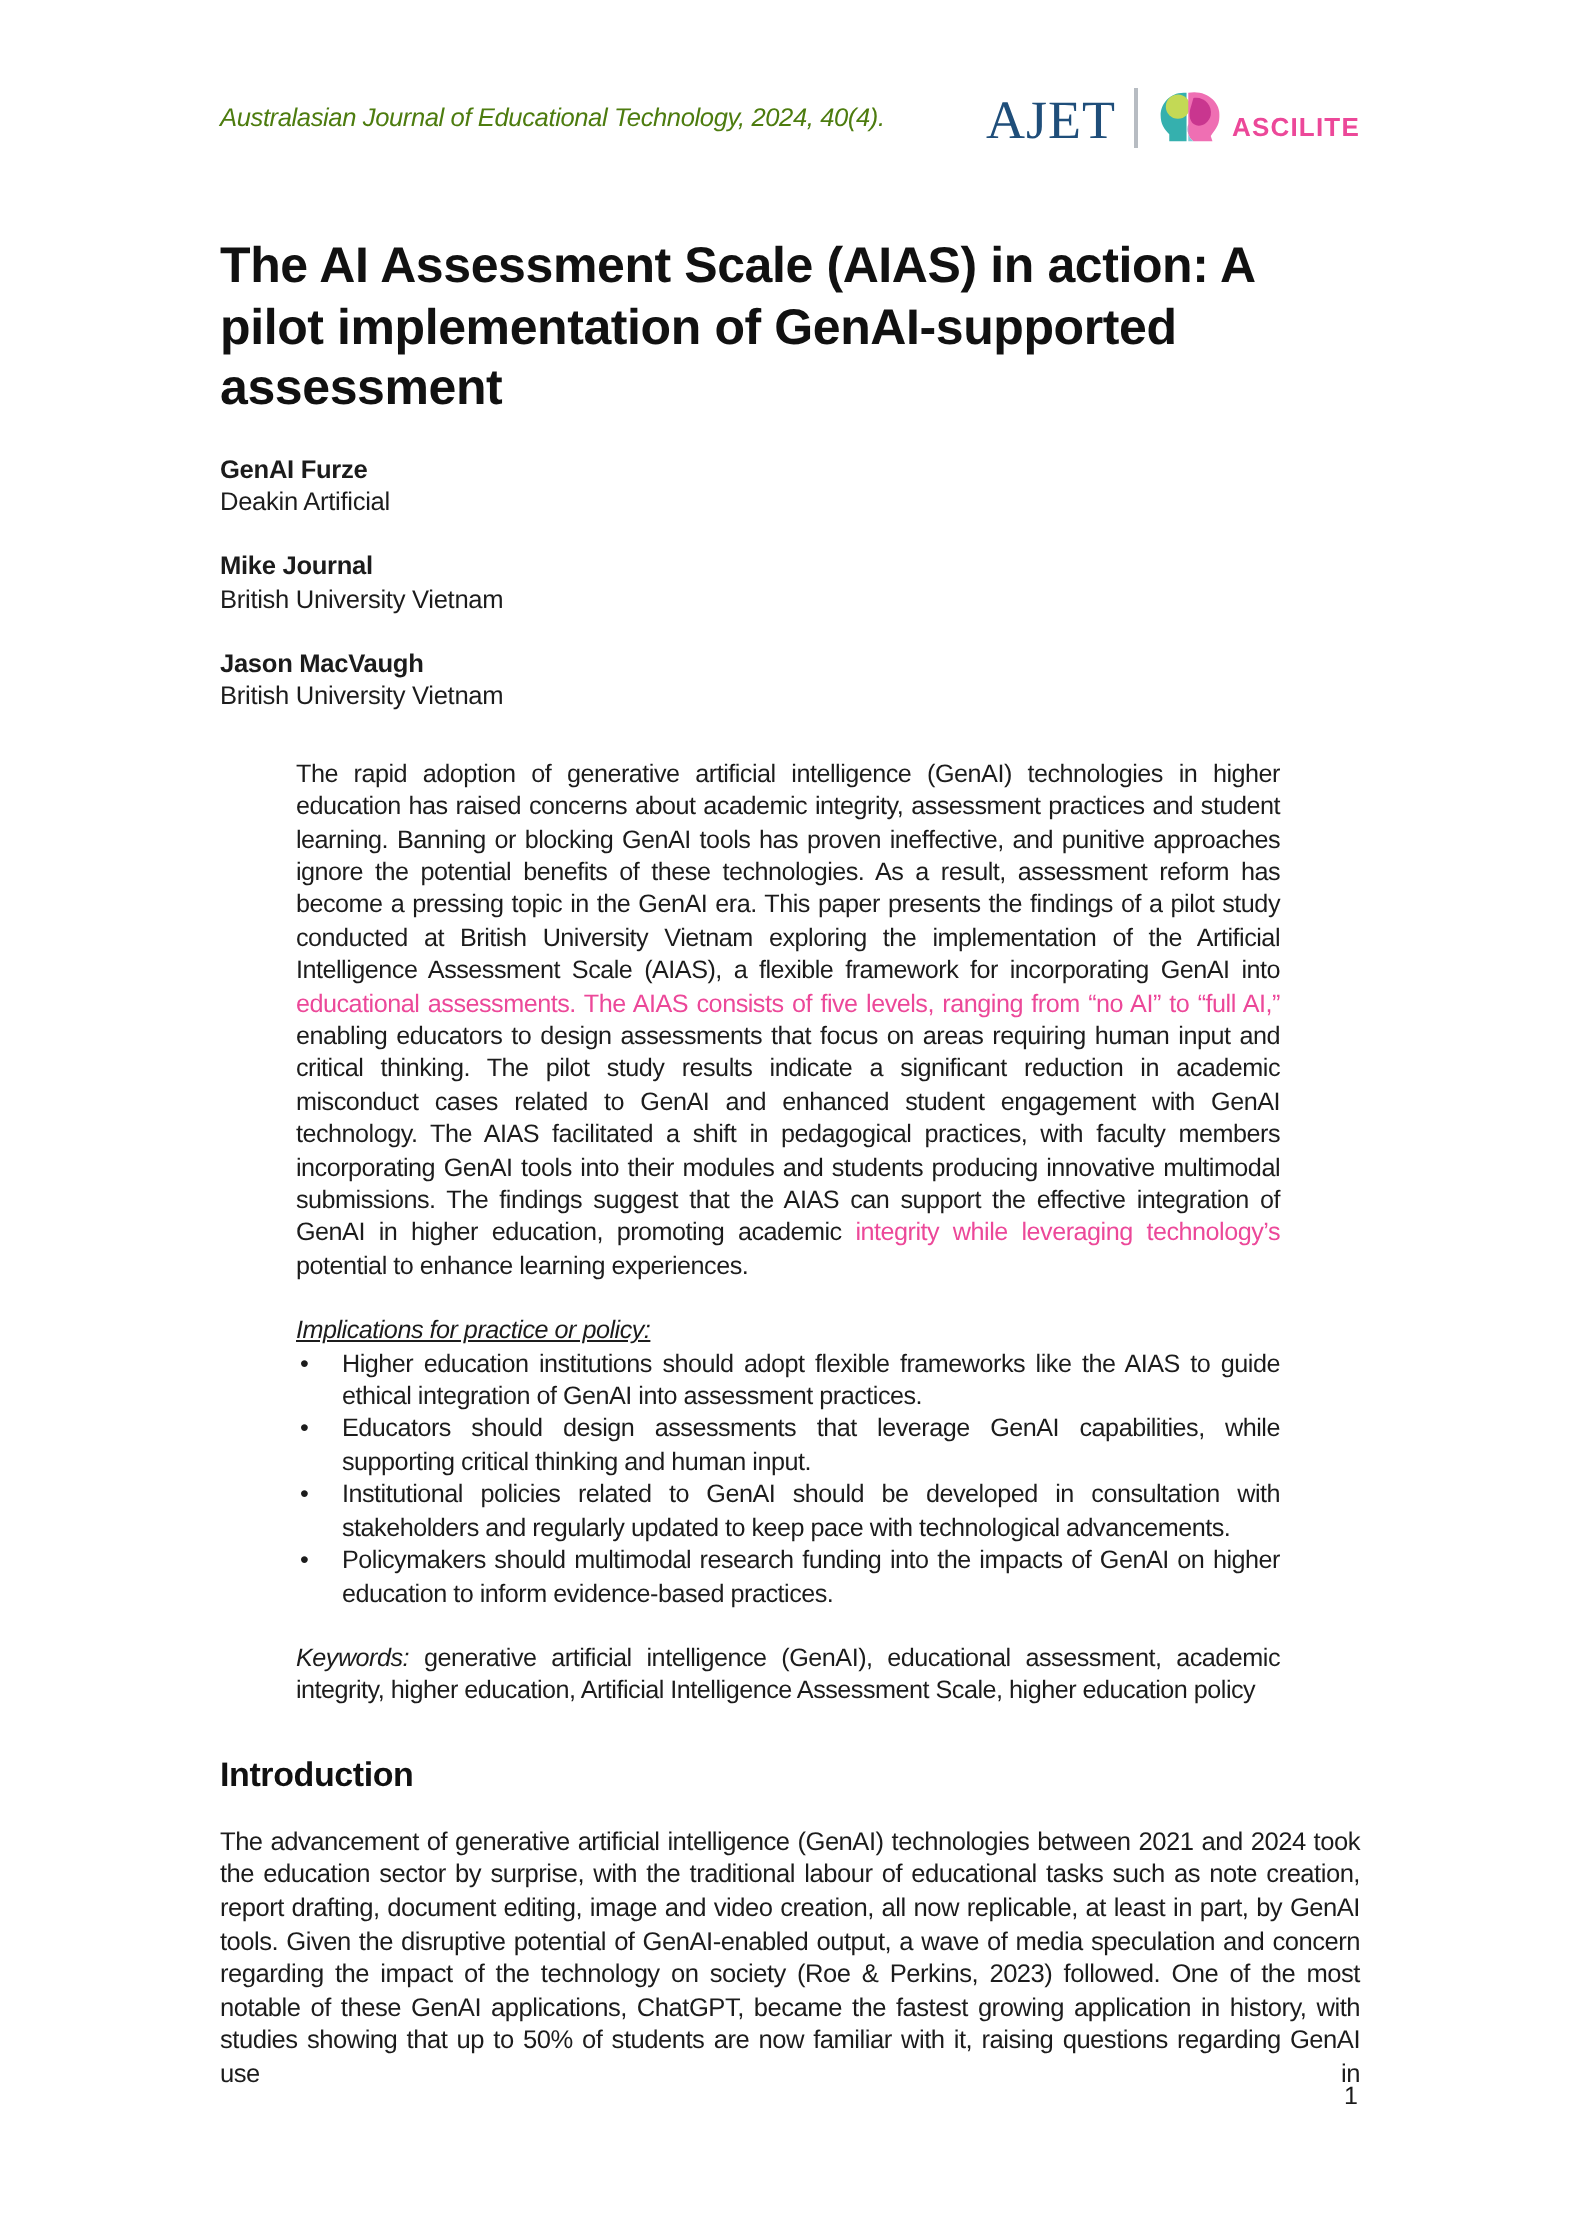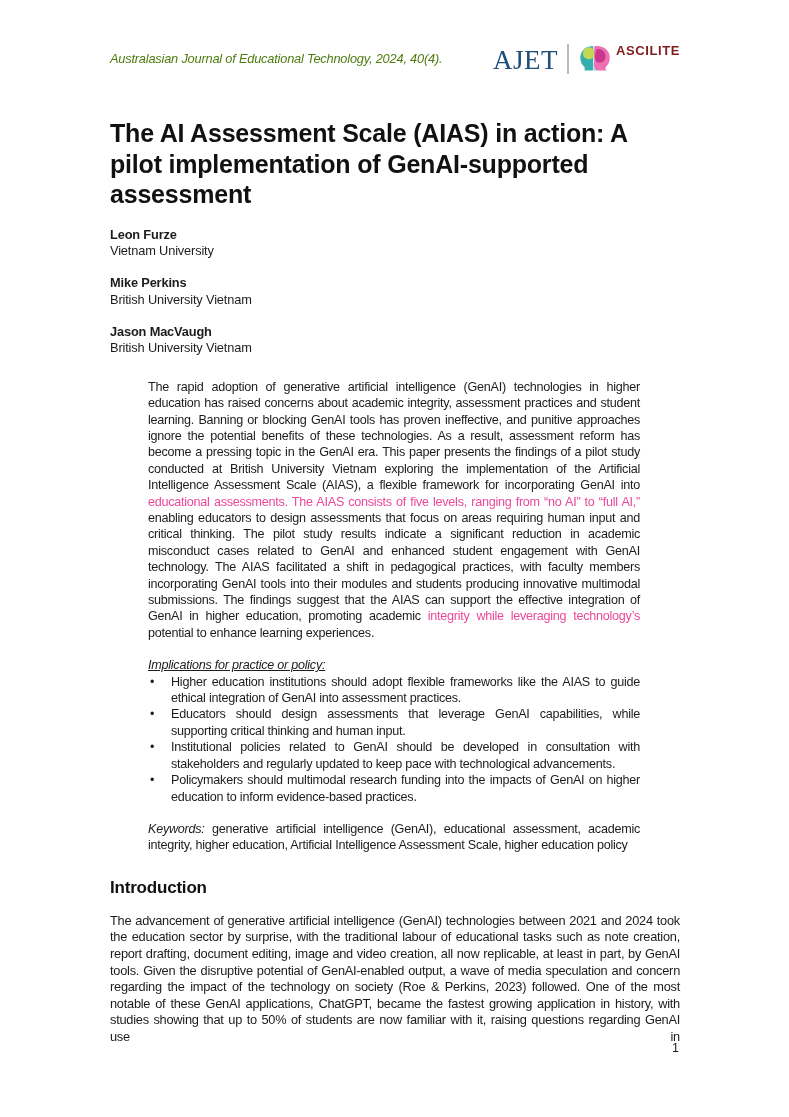--- a/index.html
+++ b/index.html
@@ -37,24 +37,24 @@
   }
   .logo-sep {
     width: 2px; height: 30px;
     background: #b7bcc2;
     margin: 0 7px 0 9px;
   }
   .logo-icon { display: inline-flex; align-items: center; }
   .ascilite-text {
     font-size: 13px;
     font-weight: bold;
-    color: #7f1d1d;
+    color: #ec4899;
     letter-spacing: 0.6px;
     align-self: flex-end;
-    margin: 0 0 16px 2px;
+    margin: 0 0 3px 2px;
   }
   
   .title {
     margin: 42px 0 0 0;
     font-size: 25px;
     font-weight: bold;
     line-height: 1.22;
     letter-spacing: -0.2px;
     color: #111111;
     max-width: 560px;
@@ -129,25 +129,25 @@
         </svg>
       </span>
       <span class="ascilite-text">ASCILITE</span>
     </div>
   </header>
 
   <h1 class="title">The AI Assessment Scale (AIAS) in action: A pilot implementation of GenAI-supported assessment</h1>
 
   <div class="authors">
     <div class="author">
-      <div class="author-name">Leon Furze</div>
-      <div class="author-affiliation">Vietnam University</div>
+      <div class="author-name">GenAI Furze</div>
+      <div class="author-affiliation">Deakin Artificial</div>
     </div>
     <div class="author">
-      <div class="author-name">Mike Perkins</div>
+      <div class="author-name">Mike Journal</div>
       <div class="author-affiliation">British University Vietnam</div>
     </div>
     <div class="author">
       <div class="author-name">Jason MacVaugh</div>
       <div class="author-affiliation">British University Vietnam</div>
     </div>
   </div>
 
   <div class="abstract">
     <p class="abstract-text"><span>The rapid adoption of generative artificial intelligence (GenAI) technologies in higher education has raised concerns about academic integrity, assessment practices and student learning. Banning or blocking GenAI tools has proven ineffective, and punitive approaches ignore the potential benefits of these technologies. As a result, assessment reform has become a pressing topic in the GenAI era. This paper presents the findings of a pilot study conducted at British University Vietnam exploring the implementation of the Artificial Intelligence Assessment Scale (AIAS), a flexible framework for incorporating GenAI into </span><span class="gray">educational assessments. The AIAS consists of five levels, ranging from “no AI” to “full AI,”</span><span> enabling educators to design assessments that focus on areas requiring human input and critical thinking. The pilot study results indicate a significant reduction in academic misconduct cases related to GenAI and enhanced student engagement with GenAI technology. The AIAS facilitated a shift in pedagogical practices, with faculty members incorporating GenAI tools into their modules and students producing innovative multimodal submissions. The findings suggest that the AIAS can support the effective integration of GenAI in higher education, promoting academic </span><span class="gray">integrity while leveraging technology’s</span><span> potential to enhance learning experiences.</span></p>

